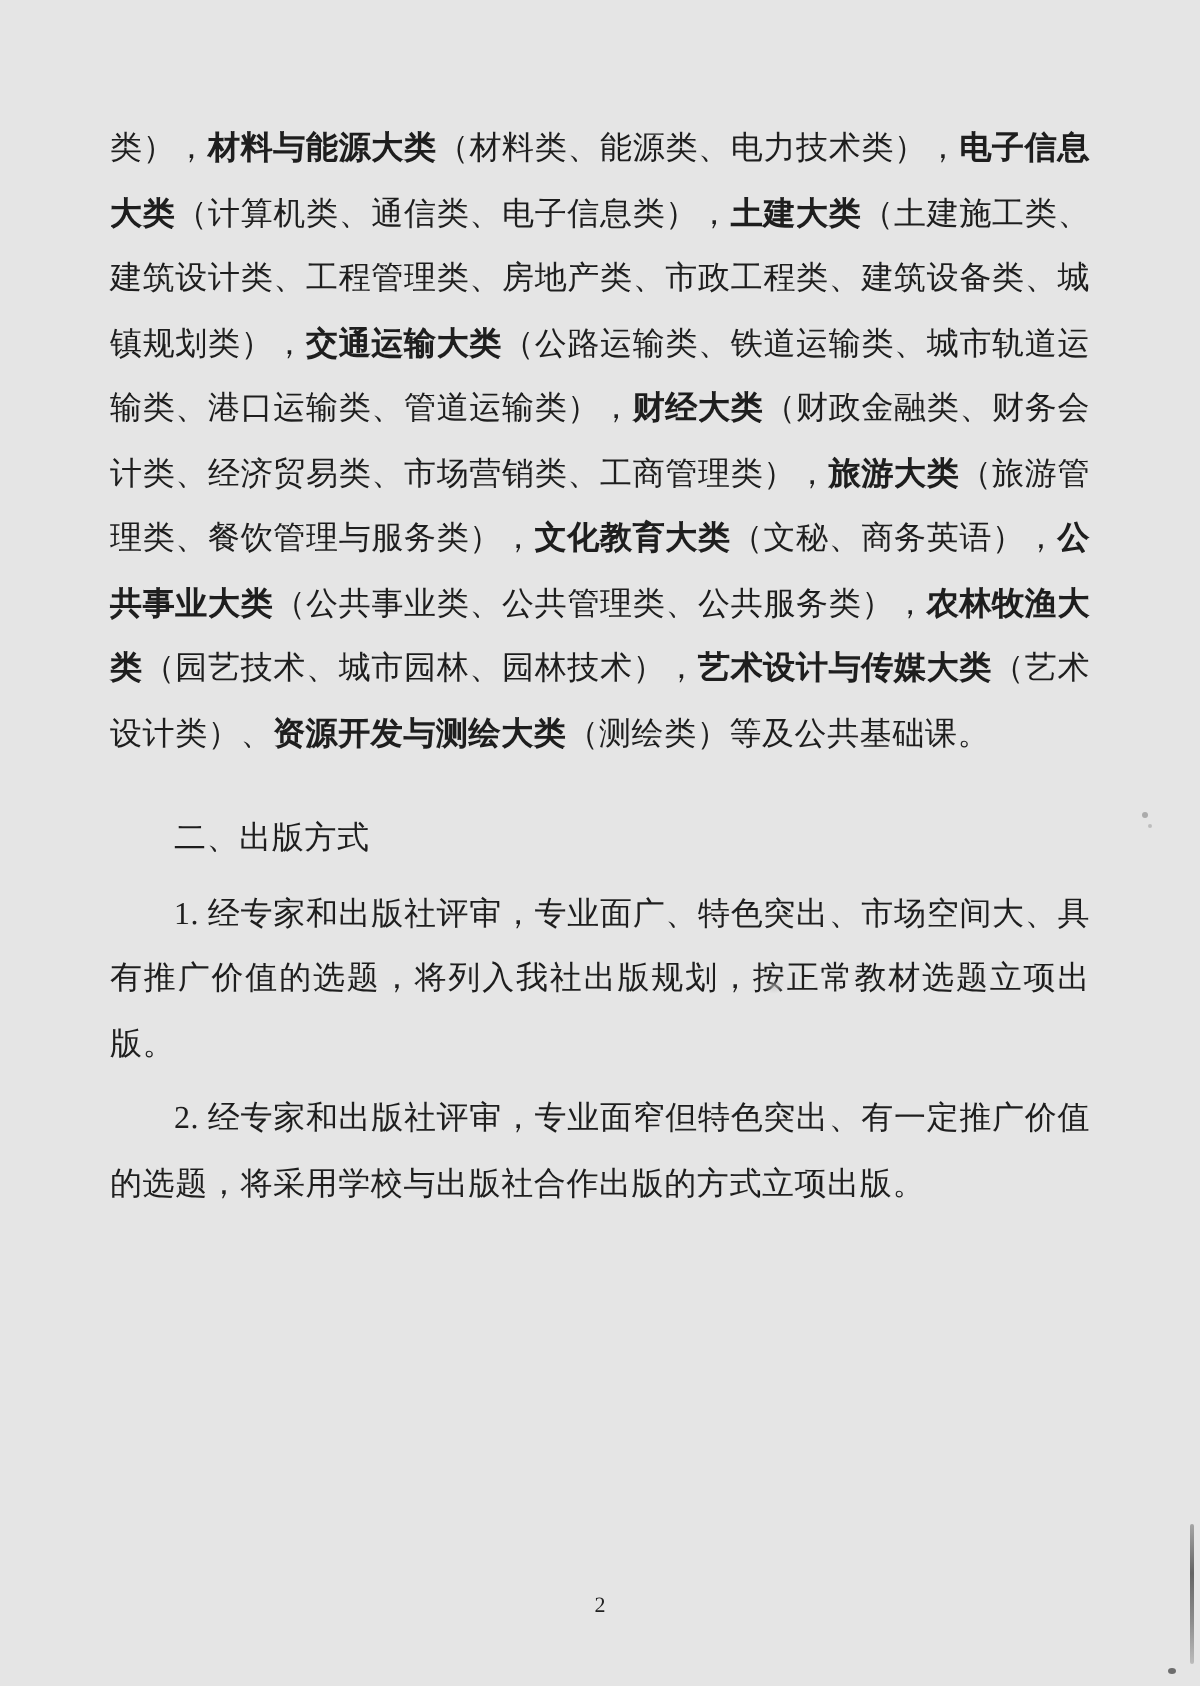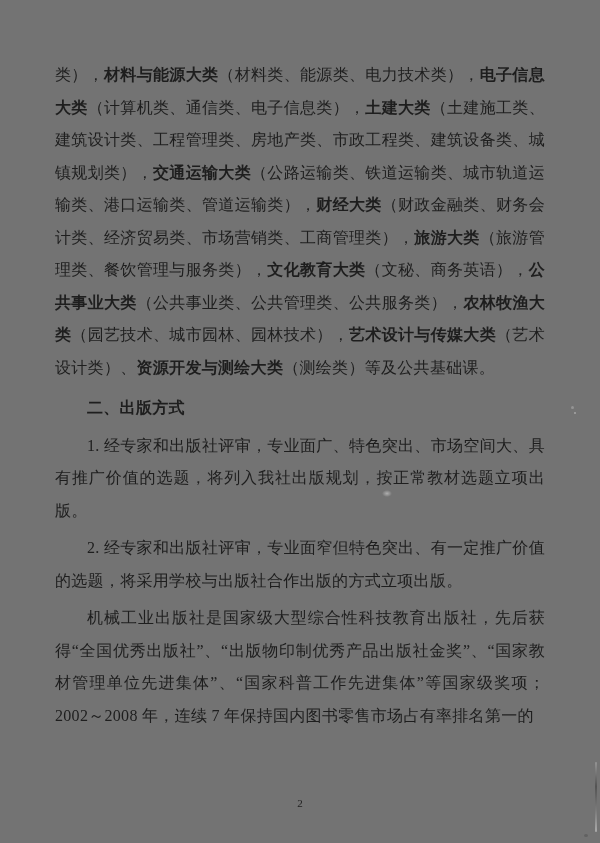--- a/index.html
+++ b/index.html
@@ -4,21 +4,21 @@
 <style>
   html, body {
     margin: 0;
     padding: 0;
     background: #ffffff;
   }
   .page {
     position: relative;
     width: 600px;
     height: 843px;
-    background: #737373;
+    background: #e5e5e5;
     overflow: hidden;
     font-family: "Liberation Serif", "DejaVu Serif", serif;
     color: #1e1e1e;
   }
   .textblock {
     position: absolute;
     top: 59px;
     left: 55px;
     width: 490px;
     font-size: 16px;
@@ -26,22 +26,22 @@
     text-align: justify;
     letter-spacing: 0.3px;
   }
   .para {
     margin: 0;
   }
   .para + .para {
     margin-top: 5px;
   }
   .para.heading {
-    margin-top: 8px;
-    font-weight: bold;
+    margin-top: 20px;
+    font-weight: normal;
   }
   .para.indent {
     text-indent: 2em;
   }
   .bold {
     font-weight: bold;
   }
   .page-number {
     position: absolute;
     top: 797px;
@@ -110,21 +110,20 @@
 
     <p class="para"><span>类），</span><span class="bold">材料与能源大类</span><span>（材料类、能源类、电力技术类），</span><span class="bold">电子信息大类</span><span>（计算机类、通信类、电子信息类），</span><span class="bold">土建大类</span><span>（土建施工类、建筑设计类、工程管理类、房地产类、市政工程类、建筑设备类、城镇规划类），</span><span class="bold">交通运输大类</span><span>（公路运输类、铁道运输类、城市轨道运输类、港口运输类、管道运输类），</span><span class="bold">财经大类</span><span>（财政金融类、财务会计类、经济贸易类、市场营销类、工商管理类），</span><span class="bold">旅游大类</span><span>（旅游管理类、餐饮管理与服务类），</span><span class="bold">文化教育大类</span><span>（文秘、商务英语），</span><span class="bold">公共事业大类</span><span>（公共事业类、公共管理类、公共服务类），</span><span class="bold">农林牧渔大类</span><span>（园艺技术、城市园林、园林技术），</span><span class="bold">艺术设计与传媒大类</span><span>（艺术设计类）、</span><span class="bold">资源开发与测绘大类</span><span>（测绘类）等及公共基础课。</span></p>
 
     <p class="para heading indent">二、出版方式</p>
 
     <p class="para indent">1. 经专家和出版社评审，专业面广、特色突出、市场空间大、具有推广价值的选题，将列入我社出版规划，按正常教材选题立项出版。</p>
 
     <p class="para indent">2. 经专家和出版社评审，专业面窄但特色突出、有一定推广价值的选题，将采用学校与出版社合作出版的方式立项出版。</p>
 
 
-    <p class="para indent">机械工业出版社是国家级大型综合性科技教育出版社，先后获得“全国优秀出版社”、“出版物印制优秀产品出版社金奖”、“国家教材管理单位先进集体”、“国家科普工作先进集体”等国家级奖项；2002～2008 年，连续 7 年保持国内图书零售市场占有率排名第一的</p>
 
   </div>
 
   <div class="page-number">2</div>
 
   <div class="artifact streak-right"></div>
   <div class="artifact speck-a"></div>
   <div class="artifact speck-b"></div>
   <div class="artifact speck-c"></div>
   <div class="artifact smudge-a"></div>

